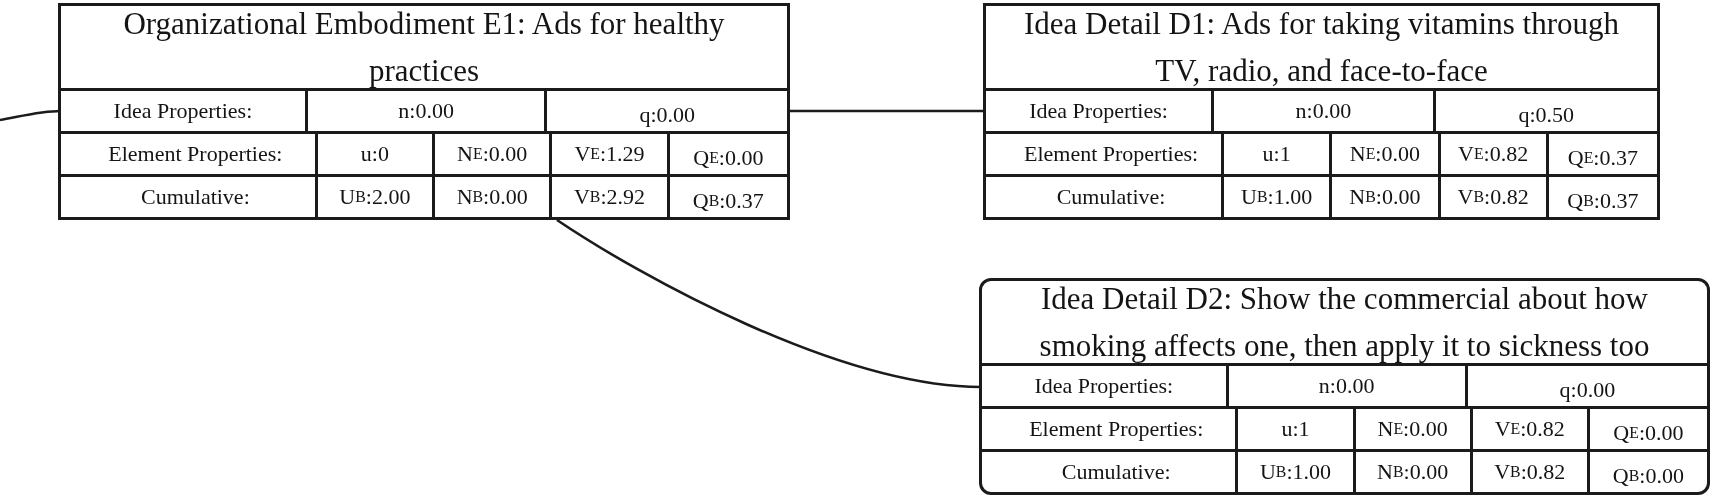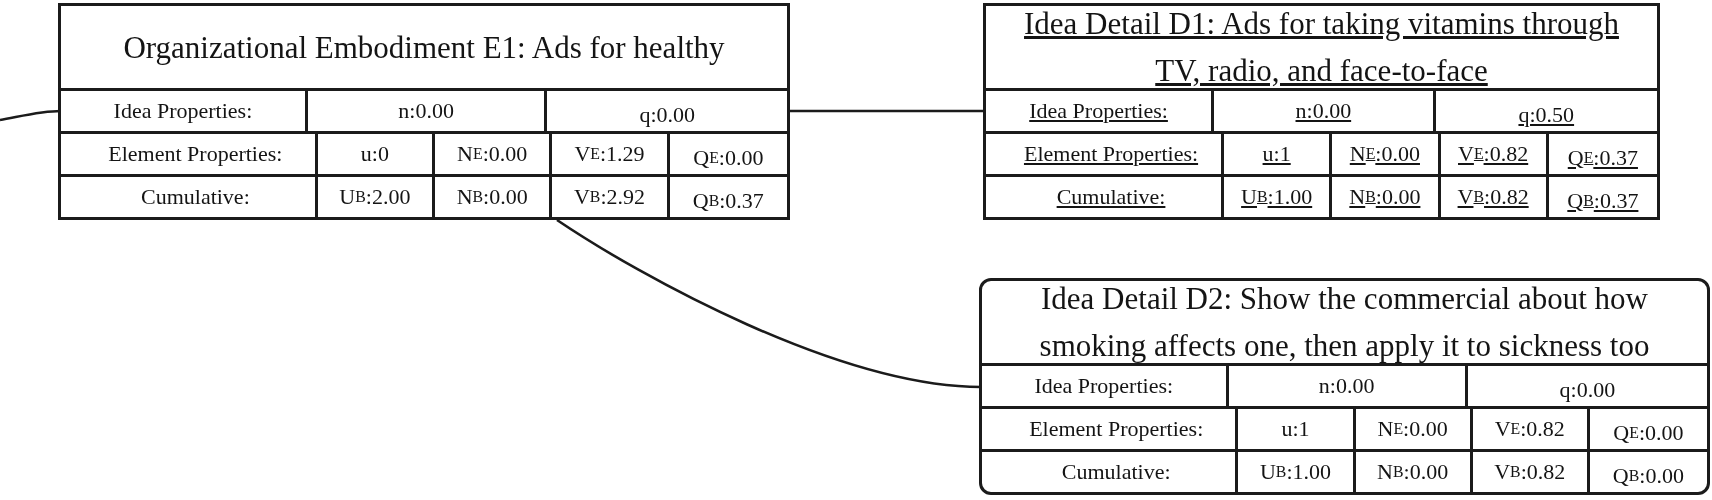--- a/index.html
+++ b/index.html
@@ -27,21 +27,21 @@
     stroke: #1b1b1b;
     stroke-width: 2.6;
   }
   .node {
     position: absolute;
     background: #ffffff;
     border: 3px solid #1b1b1b;
     box-sizing: border-box;
   }
   #node-e1 { left: 58px;  top: 3px;   width: 732px; }
-  #node-d1 { left: 983px; top: 3px;   width: 677px; text-decoration: underline; }
+  #node-d1 { left: 983px; top: 3px;   width: 677px; }
   #node-d2 { left: 979px; top: 278px; width: 731px; border-radius: 12px; }
 
   .node-title {
     height: 82px;
     border-bottom: 3px solid #1b1b1b;
     display: flex;
     flex-direction: column;
     justify-content: center;
     text-align: center;
     font-size: 31px;
@@ -80,20 +80,21 @@
 
   <svg class="connectors" viewBox="0 0 1712 500">
     <path d="M 0 120 C 18 117, 40 111, 61 111"></path>
     <path d="M 786 111 L 986 111"></path>
     <path d="M 557 220 C 640 276, 840 387, 981 387"></path>
   </svg>
 
   <div class="node" id="node-e1">
     <div class="node-title">
       <div>Organizational Embodiment E1: Ads for healthy</div>
+      <div>practices</div>
     </div>
     <div class="prow row-3">
       <div class="pcell">Idea Properties:</div>
       <div class="pcell">n:0.00</div>
       <div class="pcell">q:0.00</div>
     </div>
     <div class="prow row-5">
       <div class="pcell">Element Properties:</div>
       <div class="pcell">u:0</div>
       <div class="pcell">

